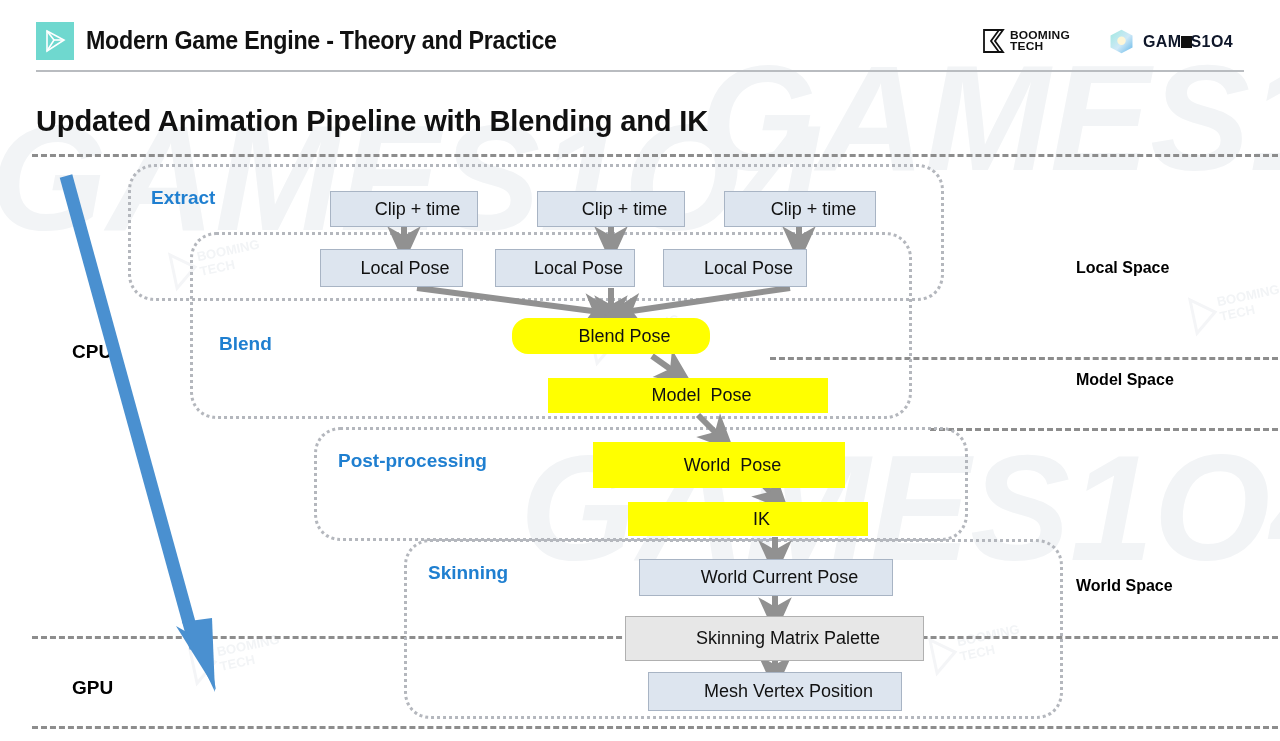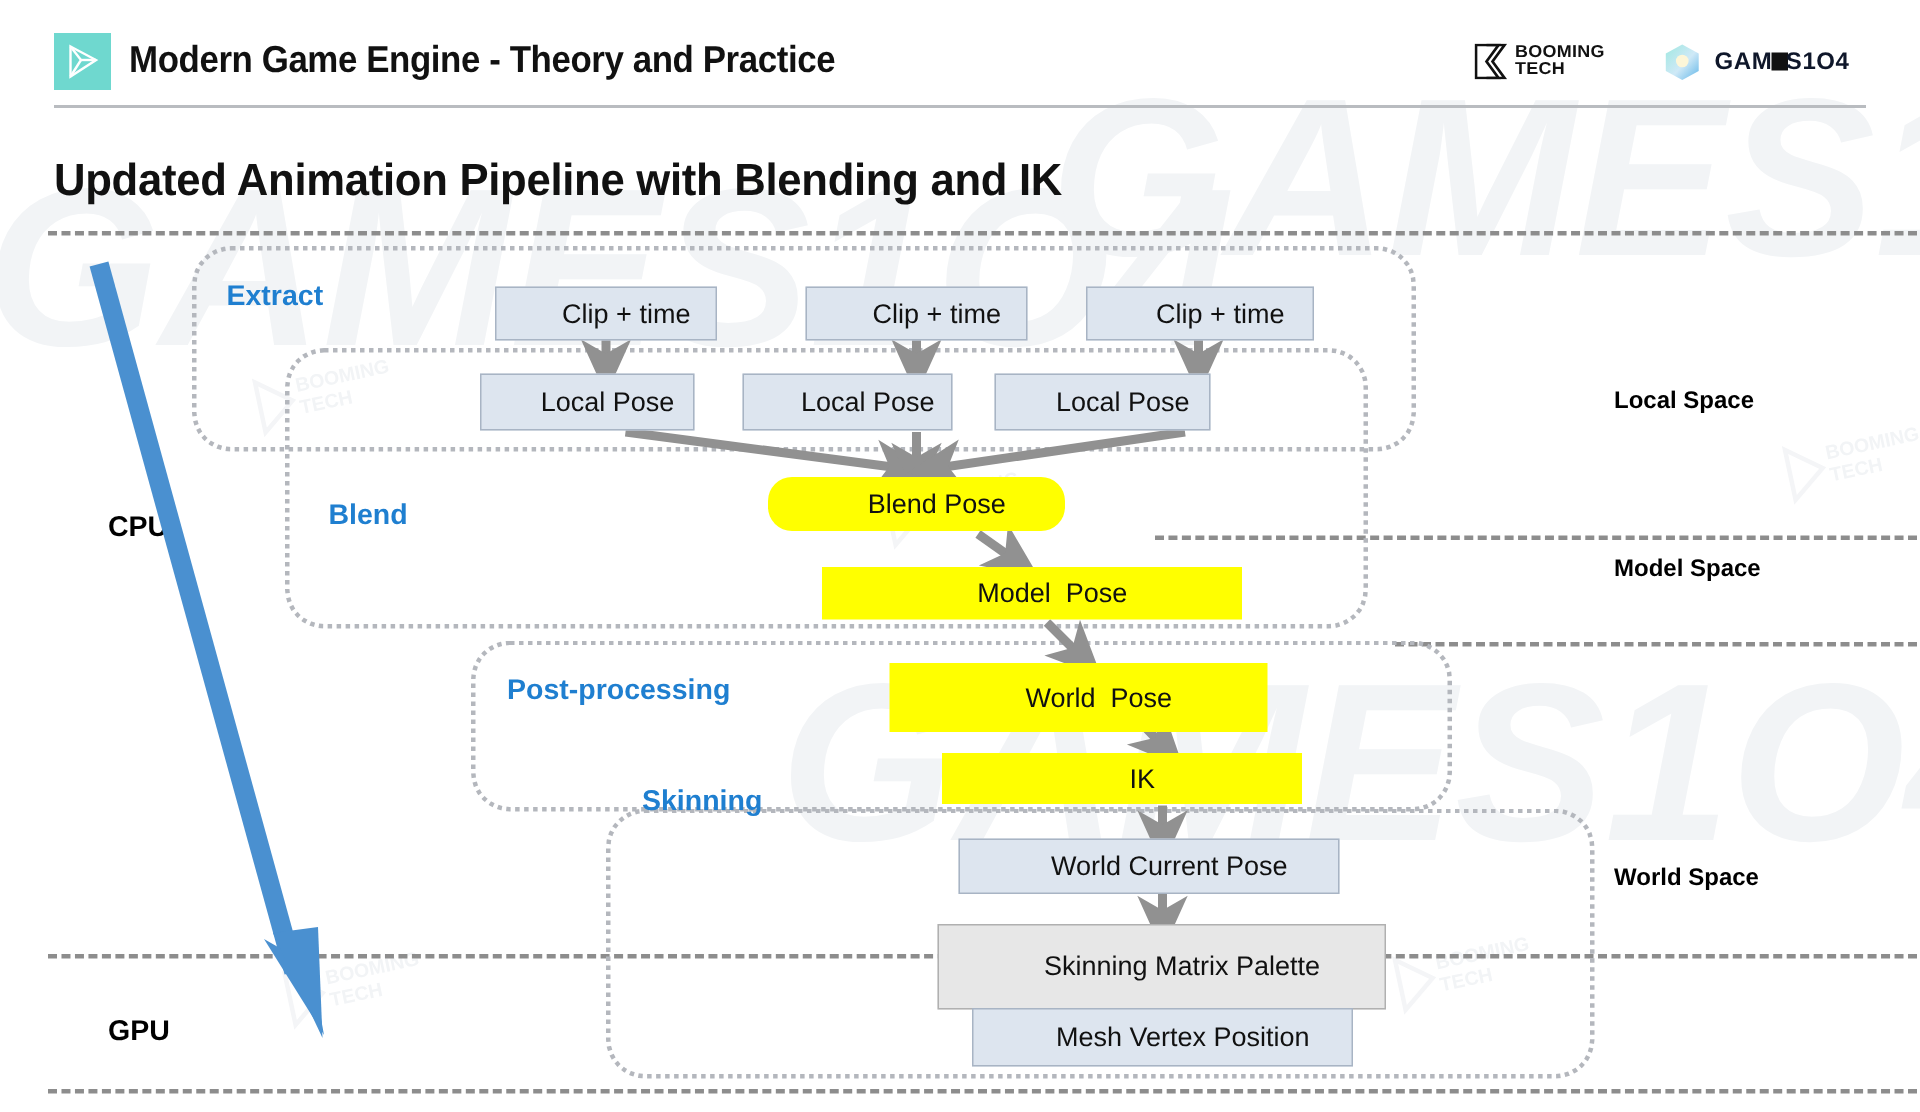--- a/index.html
+++ b/index.html
@@ -165,21 +165,21 @@
 <div class="hdash" style="left:32px;  top:726px; width:1246px;"></div>
 
 <div class="group" style="left:128px; top:164px; width:816px;  height:137px;"></div>
 <div class="group" style="left:190px; top:232px; width:722px;  height:187px;"></div>
 <div class="group" style="left:314px; top:427px; width:654px;  height:114px;"></div>
 <div class="group" style="left:404px; top:539px; width:659px;  height:180px;"></div>
 
 <div class="group-label" style="left:151px; top:187px;">Extract</div>
 <div class="group-label" style="left:219px; top:333px;">Blend</div>
 <div class="group-label" style="left:338px; top:450px;">Post-processing</div>
-<div class="group-label" style="left:428px; top:524px;">Skinning</div>
+<div class="group-label" style="left:428px; top:562px;">Skinning</div>
 
 <div class="hw-label" style="left:72px; top:341px;">CPU</div>
 <div class="hw-label" style="left:72px; top:677px;">GPU</div>
 
 <div class="space-label" style="left:1076px; top:259px;">Local Space</div>
 <div class="space-label" style="left:1076px; top:371px;">Model Space</div>
 <div class="space-label" style="left:1076px; top:577px;">World Space</div>
 
 <svg id="arrows" viewBox="0 0 1280 741">
   <defs>
@@ -226,14 +226,14 @@
 <div class="node blue" style="left:320px; top:249px; width:143px; height:38px;">Local Pose</div>
 <div class="node blue" style="left:495px; top:249px; width:140px; height:38px;">Local Pose</div>
 <div class="node blue" style="left:663px; top:249px; width:144px; height:38px;">Local Pose</div>
 
 <div class="node yellow" style="left:512px; top:318px; width:198px; height:36px;border-radius:16px;">Blend Pose</div>
 <div class="node yellow" style="left:548px; top:378px; width:280px; height:35px;">Model  Pose</div>
 <div class="node yellow" style="left:593px; top:442px; width:252px; height:46px;">World  Pose</div>
 <div class="node yellow" style="left:628px; top:502px; width:240px; height:34px;">IK</div>
 
 <div class="node blue" style="left:639px; top:559px; width:254px; height:37px;">World Current Pose</div>
-<div class="node gray" style="left:625px; top:616px; width:299px; height:57px;">Skinning Matrix Palette</div>
+<div class="node gray" style="left:625px; top:616px; width:299px; height:45px;">Skinning Matrix Palette</div>
 <div class="node blue" style="left:648px; top:672px; width:254px; height:39px;">Mesh Vertex Position</div>
 
 </body></html>

